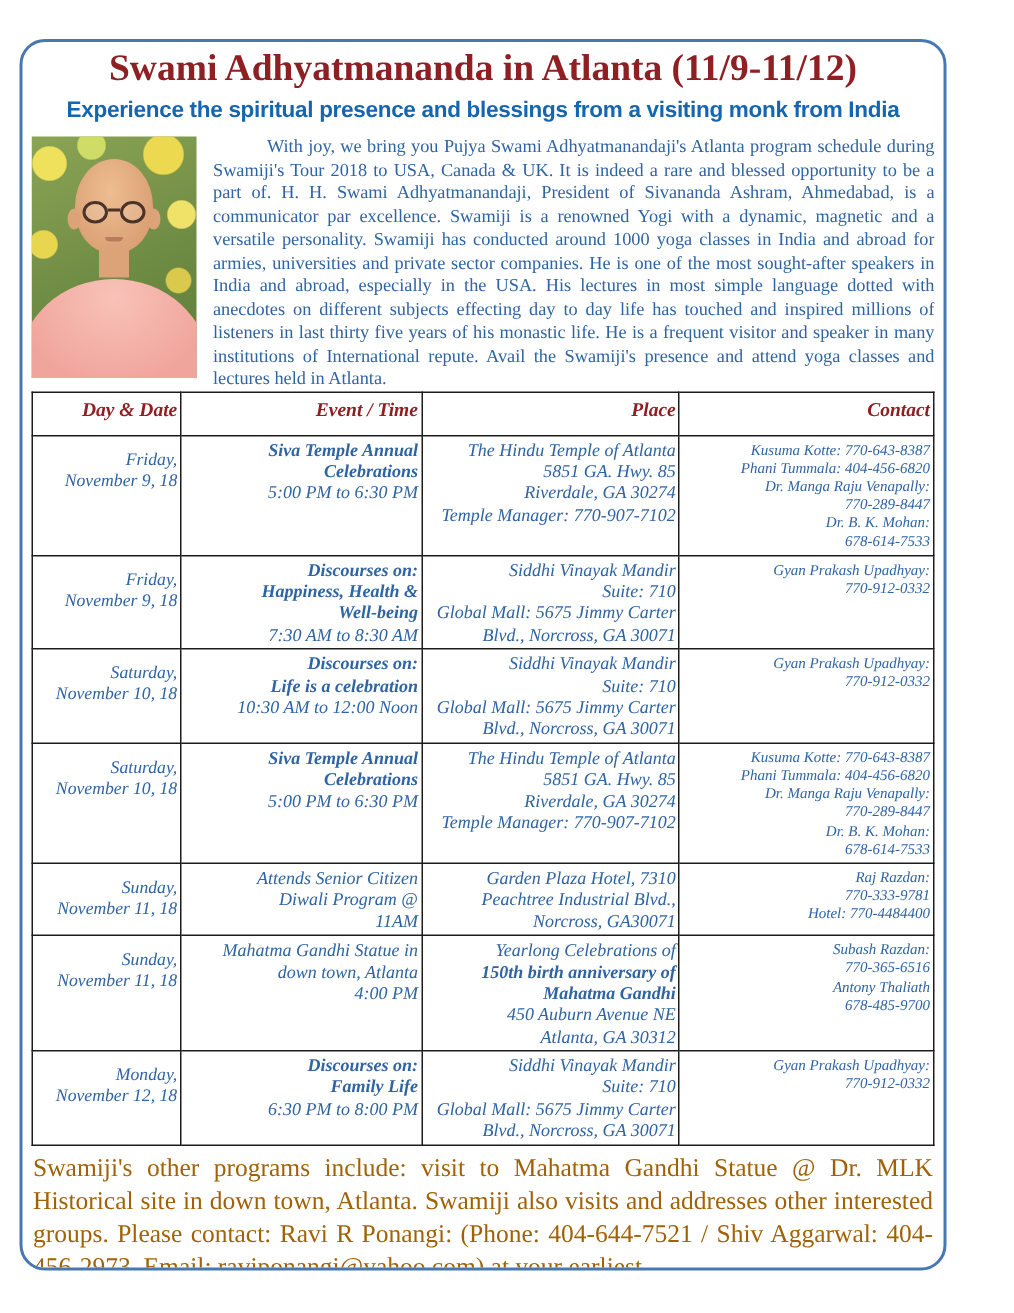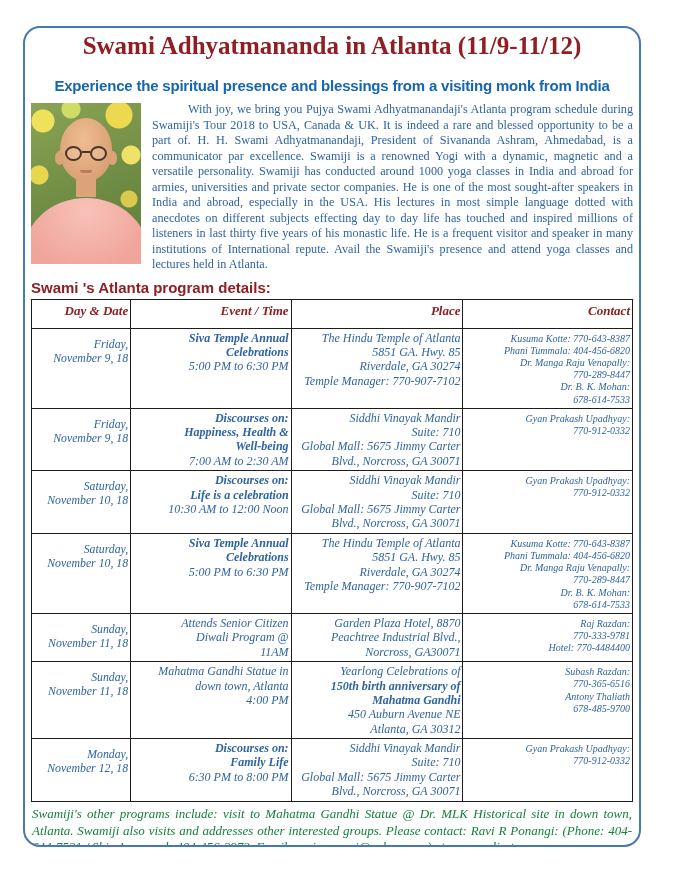--- a/index.html
+++ b/index.html
@@ -1,24 +1,24 @@
 <!DOCTYPE html>
 <html><head>
 <meta charset="utf-8">
 <style>
   * { margin:0; padding:0; box-sizing:border-box; }
   html,body { width:676px; height:875px; background:#ffffff; overflow:hidden;
               font-family:"Liberation Serif", serif; }
-  .frame { position:absolute; left:23px; top:26px; width:618px; height:821px;
+  .frame { position:absolute; left:13px; top:26px; width:618px; height:821px;
            border:2px solid #4878B0; border-radius:17px; padding:4px 6px 0; overflow:hidden; }
 
   .title { text-align:center; color:#8E1F23; font-weight:bold; font-size:25px; line-height:1.15;
            font-family:"Liberation Serif", serif; }
   .subtitle { text-align:center; color:#1566AE; font-weight:bold; font-size:15px; line-height:1.3;
-              letter-spacing:-0.2px; font-family:"Liberation Sans", sans-serif; margin-top:15px; }
+              letter-spacing:-0.2px; font-family:"Liberation Sans", sans-serif; margin-top:3px; }
 
   .intro { margin-top:7px; overflow:hidden; }
   .intro-text { text-align:justify; color:#2F64A2; font-size:12.2px; line-height:1.27;
                 text-indent:36px;padding-left:24px; }
 
   
   .photo { float:left; width:110px; height:161px; margin:1px 11px 3px 0; position:relative; overflow:hidden;
     background:
       radial-gradient(circle at 12px 18px, #f0e15c 0 11px, rgba(0,0,0,0) 12px),
       radial-gradient(circle at 88px 12px, #ecd94f 0 13px, rgba(0,0,0,0) 14px),
@@ -51,22 +51,22 @@
   table { width:100%; border-collapse:collapse; table-layout:fixed; }
   th, td { border:1.5px solid #1c1c1c; text-align:right; vertical-align:top;
            padding:2px 2px; color:#2F64A2; white-space:pre-line;font-style:italic; }
   th { color:#8E1F23; font-weight:bold; font-size:13px; padding:3px 2px 9px; }
   td { font-size:12px; line-height:1.2; }
   .c-date { font-size:11.8px; padding-top:8px; }
   .c-contact { font-size:10px; line-height:1.22; padding-top:4px; }
   .ev-bold, .pl-bold { display:block; font-weight:bold; white-space:pre-line; }
   .ev-time, .pl { display:block; white-space:pre-line; }
 
-  .footer-note { margin-top:4px; color:#15803d; font-size:13px; line-height:1.3;
-                 text-align:justify; padding:0 1px 2px;font-style:italic; }
+  .footer-note { margin-top:4px; color:#a16207; font-size:17px; line-height:1.3;
+                 text-align:justify; padding:0 1px 2px; }
 </style>
 </head>
 <body>
 
 <div class="frame">
 
   <h1 class="title">Swami Adhyatmananda in Atlanta (11/9-11/12)</h1>
   <h2 class="subtitle">Experience the spiritual presence and blessings from a visiting monk from India</h2>
 
   <div class="intro">
@@ -79,21 +79,20 @@
         <div class="lens lens-r"></div>
         <div class="bridge"></div>
       </div>
       <div class="mouth"></div>
       <div class="neck"></div>
       <div class="robe"></div>
     </div>
     <p class="intro-text">With joy, we bring you Pujya Swami Adhyatmanandaji's Atlanta program schedule during Swamiji's Tour 2018 to USA, Canada &amp; UK. It is indeed a rare and blessed opportunity to be a part of. H. H. Swami Adhyatmanandaji, President of Sivananda Ashram, Ahmedabad, is a communicator par excellence. Swamiji is a renowned Yogi with a dynamic, magnetic and a versatile personality. Swamiji has conducted around 1000 yoga classes in India and abroad for armies, universities and private sector companies. He is one of the most sought-after speakers in India and abroad, especially in the USA. His lectures in most simple language dotted with anecdotes on different subjects effecting day to day life has touched and inspired millions of listeners in last thirty five years of his monastic life. He is a frequent visitor and speaker in many institutions of International repute. Avail the Swamiji's presence and attend yoga classes and lectures held in Atlanta.</p>
   </div>
 
-  <div class="section-heading">Swami 's Atlanta program details:</div>
 
   <table>
     <colgroup>
       <col style="width:16.5%">
         <col style="width:26.7%">
         <col style="width:28.6%">
         <col style="width:28.2%">
     </colgroup>
     <thead>
       <tr>
@@ -118,21 +117,21 @@
 Dr. Manga Raju Venapally:
 770-289-8447
 Dr. B. K. Mohan:
 678-614-7533</td>
       </tr>
       <tr>
         <td class="c-date">Friday,
 November 9, 18</td>
         <td class="c-event"><span class="ev-bold">Discourses on:
 Happiness, Health &amp;
-Well-being</span><span class="ev-time">7:00 AM to 2:30 AM</span></td>
+Well-being</span><span class="ev-time">7:30 AM to 8:30 AM</span></td>
         <td class="c-place"><span class="pl">Siddhi Vinayak Mandir
 Suite: 710
 Global Mall: 5675 Jimmy Carter
 Blvd., Norcross, GA 30071</span><span class="pl-bold"></span><span class="pl"></span></td>
         <td class="c-contact">Gyan Prakash Upadhyay:
 770-912-0332</td>
       </tr>
       <tr>
         <td class="c-date">Saturday,
 November 10, 18</td>
@@ -160,21 +159,21 @@
 770-289-8447
 Dr. B. K. Mohan:
 678-614-7533</td>
       </tr>
       <tr>
         <td class="c-date">Sunday,
 November 11, 18</td>
         <td class="c-event"><span class="ev-bold"></span><span class="ev-time">Attends Senior Citizen
 Diwali Program @
 11AM</span></td>
-        <td class="c-place"><span class="pl">Garden Plaza Hotel, 8870
+        <td class="c-place"><span class="pl">Garden Plaza Hotel, 7310
 Peachtree Industrial Blvd.,
 Norcross, GA30071</span><span class="pl-bold"></span><span class="pl"></span></td>
         <td class="c-contact">Raj Razdan:
 770-333-9781
 Hotel: 770-4484400</td>
       </tr>
       <tr>
         <td class="c-date">Sunday,
 November 11, 18</td>
         <td class="c-event"><span class="ev-bold"></span><span class="ev-time">Mahatma Gandhi Statue in

